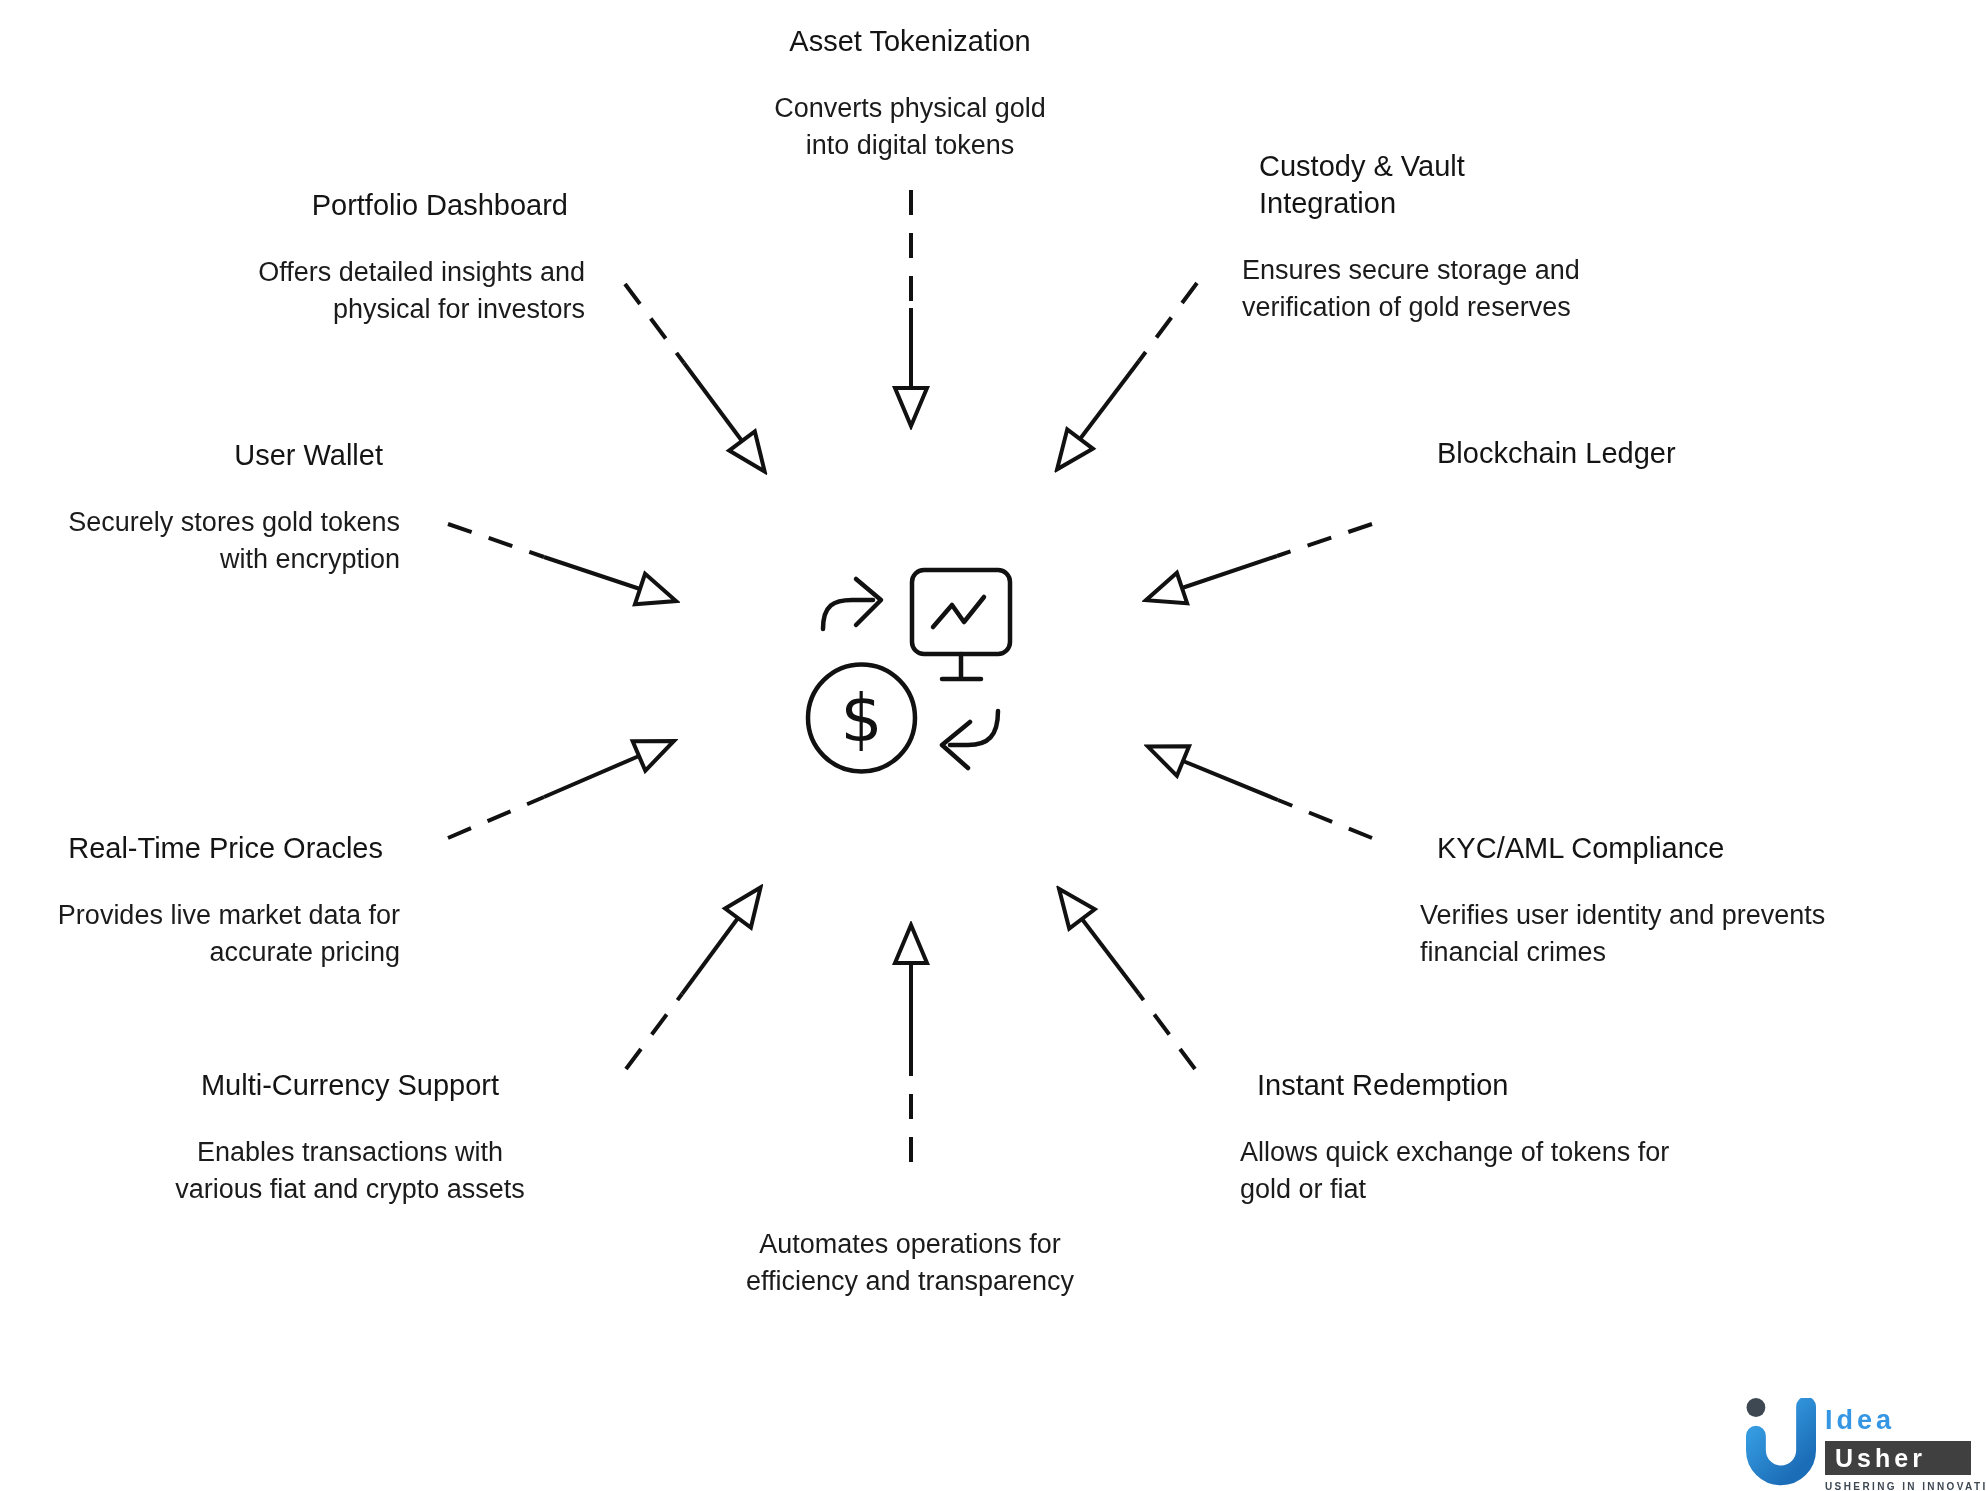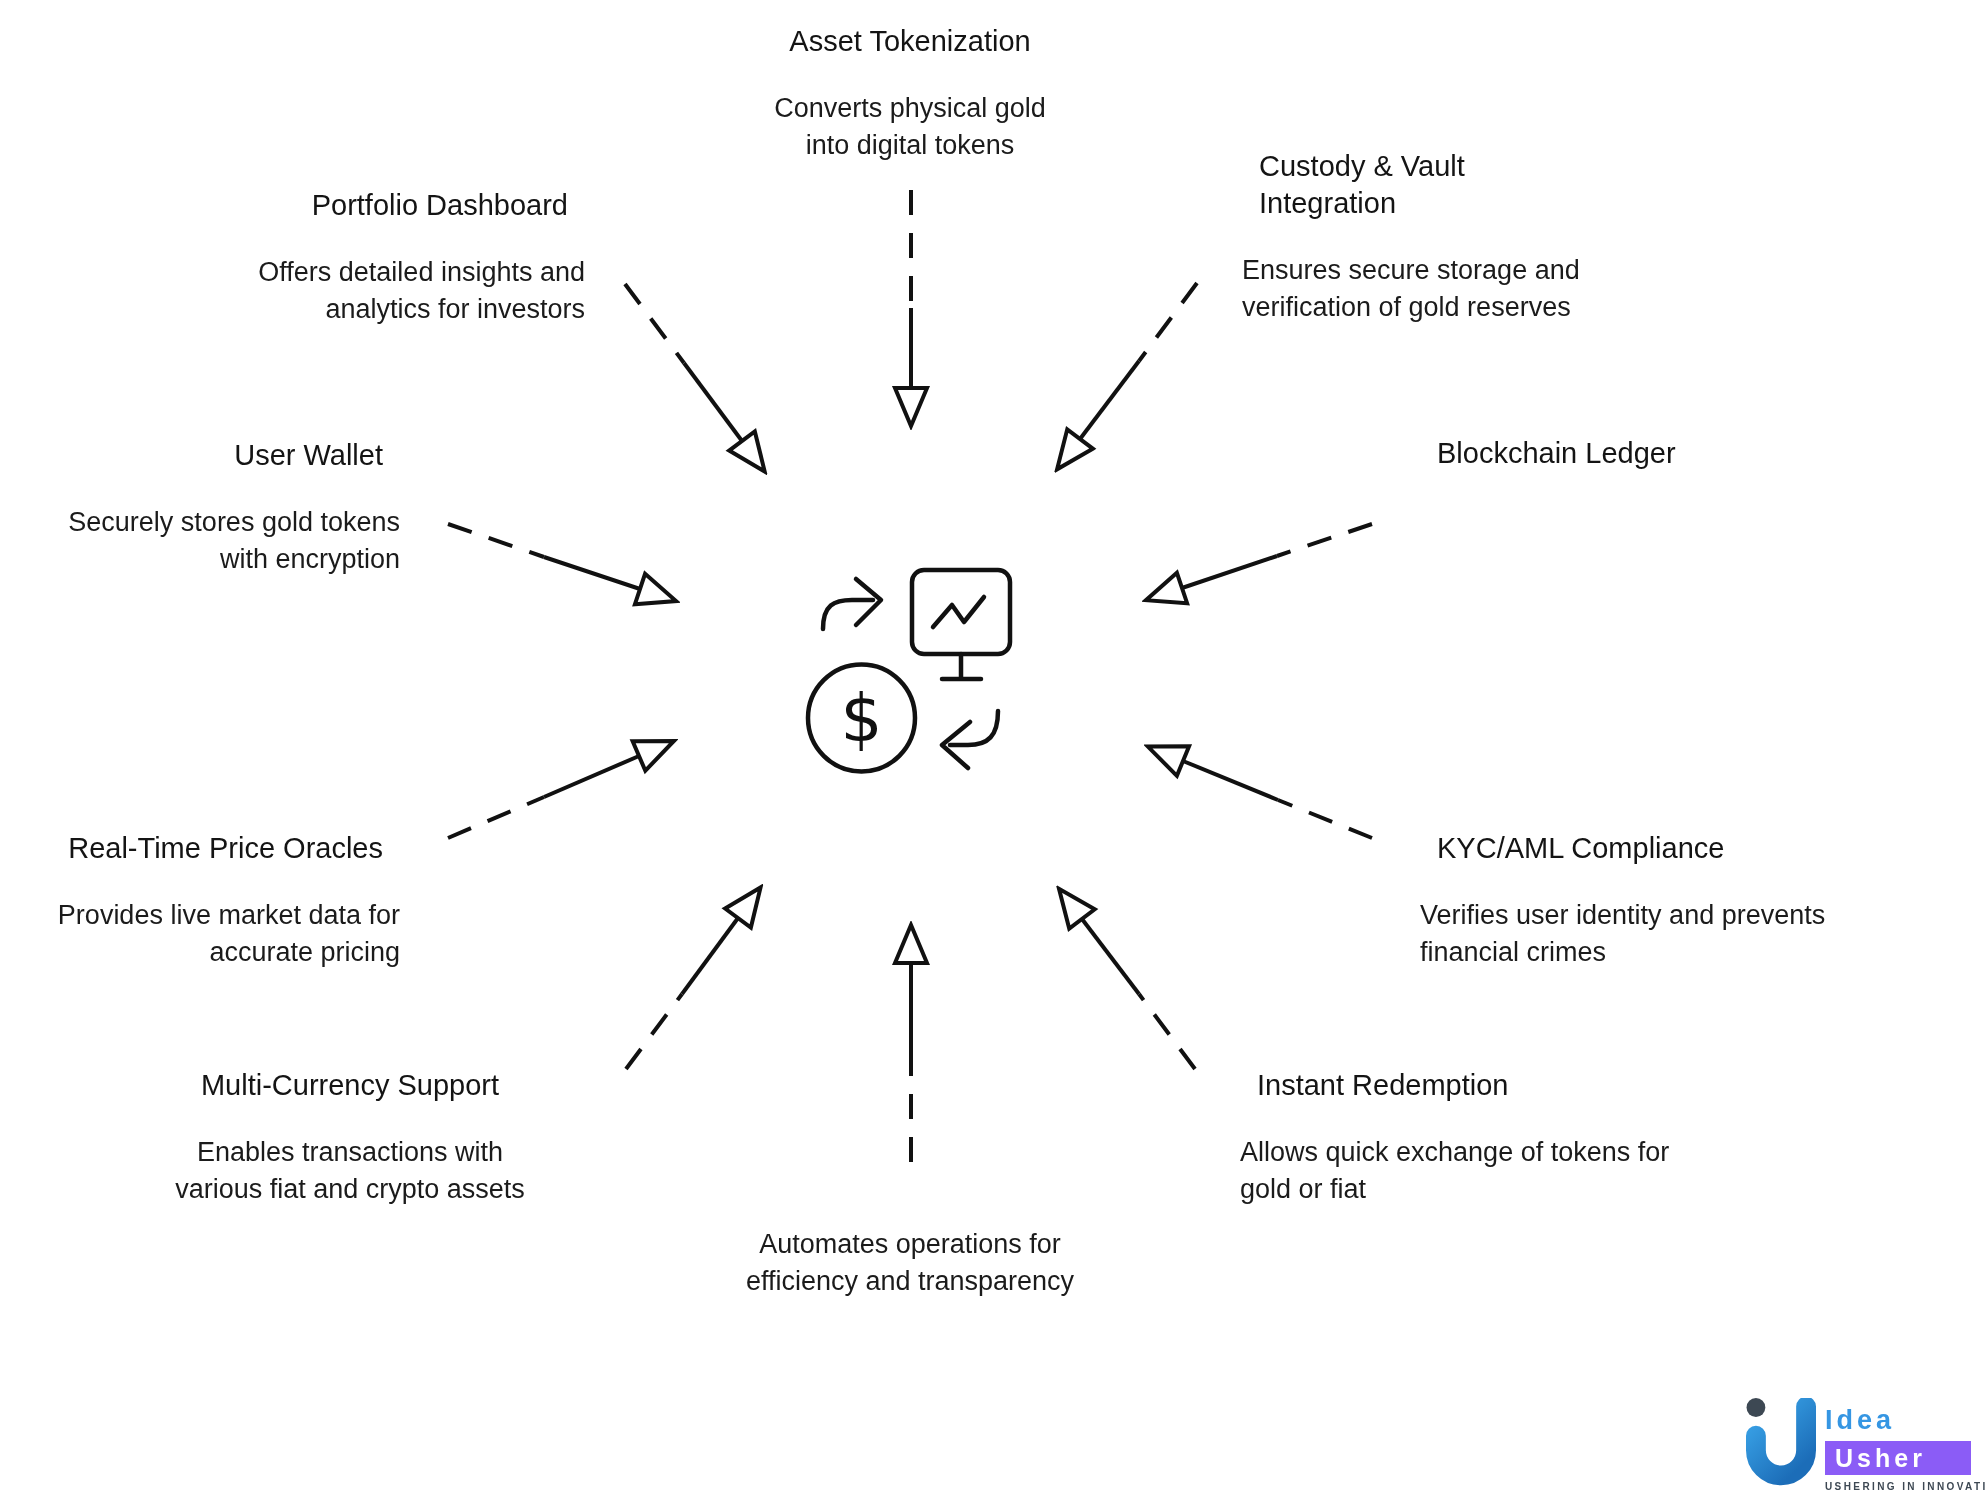--- a/index.html
+++ b/index.html
@@ -29,21 +29,21 @@
 
   #arrows{position:absolute;left:0;top:0;}
   .arrow-dash{stroke:#111;stroke-width:4;fill:none;stroke-dasharray:25 18;}
   .arrow-solid{stroke:#111;stroke-width:4;fill:none;}
   .icon-stroke{stroke:#111;stroke-width:4.5;fill:none;stroke-linecap:round;stroke-linejoin:round;}
 
   .logo{position:absolute;left:1746px;top:1398px;display:flex;align-items:flex-start;}
   .logo-text{margin-left:9px;}
   .logo-idea{color:#3596E3;font-size:27px;font-weight:700;letter-spacing:4px;line-height:1;margin-top:9px;}
   .logo-usher-box{
-    background:#8b5cf6;color:#ffffff;width:146px;height:34px;margin-top:7px;
+    background:#404040;color:#ffffff;width:146px;height:34px;margin-top:7px;
     display:flex;align-items:center;box-sizing:border-box;padding-left:10px;
     font-size:25px;font-weight:700;letter-spacing:4px;
   }
   .logo-tagline{font-size:10px;font-weight:700;color:#3D4853;letter-spacing:2.4px;margin-top:6px;white-space:nowrap;}
 </style>
 </head>
 <body>
 
 <div id="stage">
 
@@ -126,21 +126,21 @@
       <span class="dl">into digital tokens</span>
     </p>
   </section>
 
   <section class="feature f1 align-right">
     <h2 class="title">
       <span class="tl">Portfolio Dashboard</span>
     </h2>
     <p class="desc">
       <span class="dl">Offers detailed insights and</span>
-      <span class="dl">analytics for investors</span>
+      <span class="dl">physical for investors</span>
     </p>
   </section>
 
   <section class="feature f2 align-left">
     <h2 class="title">
       <span class="tl">Custody &amp; Vault</span>
       <span class="tl">Integration</span>
     </h2>
     <p class="desc">
       <span class="dl">Ensures secure storage and</span>

